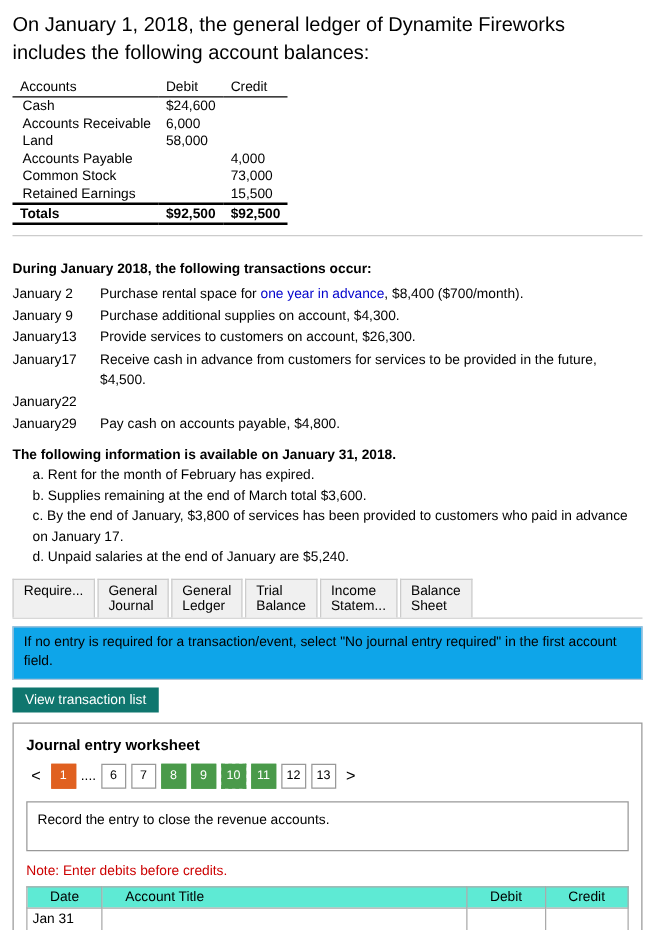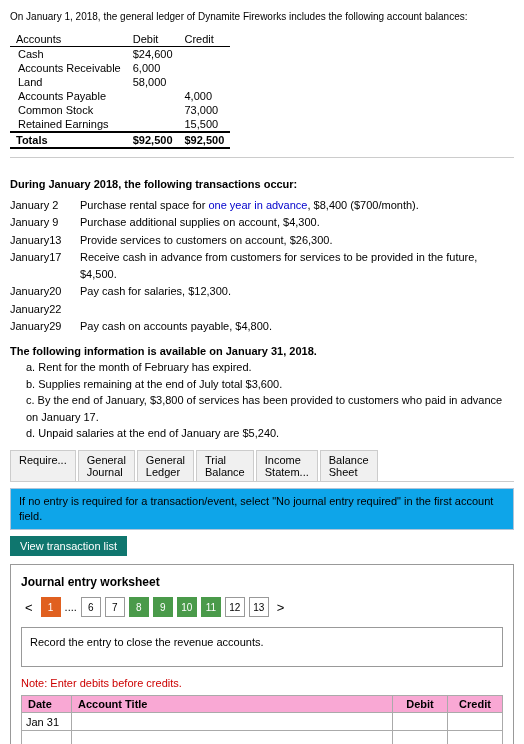--- a/index.html
+++ b/index.html
@@ -6,21 +6,21 @@
     body {
       font-family: Arial, sans-serif;
       font-size: 11px;
       background: #fff;
       color: #000;
       width: 524px;
       min-height: 744px;
       padding: 10px;
     }
     .intro-text {
-      font-size: 10px;
+      font-size: 16px;
       margin-bottom: 8px;
       line-height: 1.4;
     }
     .account-table {
       border-collapse: collapse;
       margin-bottom: 8px;
       font-size: 11px;
     }
     .account-table td {
       padding: 1px 6px;
@@ -161,25 +161,25 @@
       font-size: 11px;
       margin-bottom: 6px;
     }
     .entry-table {
       width: 100%;
       border-collapse: collapse;
       font-size: 11px;
       margin-bottom: 8px;
     }
     .entry-table th {
-      background: #f9a8d4;
+      background: #5eead4;
       border: 1px solid #aaa;
-      padding: 2px 6px;
+      padding: 2px 18px;
       text-align: left;
-      font-weight: bold;
+      font-weight: normal;
     }
     .entry-table th.center { text-align: center; }
     .entry-table td {
       border: 1px solid #aaa;
       padding: 2px 4px;
       height: 18px;
     }
     .entry-table .date-col { width: 50px; }
     .entry-table .account-col { width: auto; }
     .entry-table .debit-col { width: 55px; }
@@ -257,38 +257,34 @@
   </div>
   <div class="tx-line">
     <span class="tx-date">January13</span>
     <span class="tx-desc">Provide services to customers on account, $26,300.</span>
   </div>
   <div class="tx-line">
     <span class="tx-date">January17</span>
     <span class="tx-desc">Receive cash in advance from customers for services to be provided in the future, $4,500.</span>
   </div>
   <div class="tx-line">
-    <span class="tx-date">January20</span>
-    <span class="tx-desc">Pay cash for salaries, $12,300.</span>
-  </div>
-  <div class="tx-line">
     <span class="tx-date">January22</span>
   </div>
   <div class="tx-line">
     <span class="tx-date">January29</span>
     <span class="tx-desc">Pay cash on accounts payable, $4,800.</span>
   </div>
 </div>
 
 
 <div class="additional-info">
   <p class="bold">The following information is available on January 31, 2018.</p>
   <div class="info-list">
     <p>a. Rent for the month of February has expired.</p>
-    <p>b. Supplies remaining at the end of July total $3,600.</p>
+    <p>b. Supplies remaining at the end of March total $3,600.</p>
     <p>c. By the end of January, $3,800 of services has been provided to customers who paid in advance on January 17.</p>
     <p>d. Unpaid salaries at the end of January are $5,240.</p>
   </div>
 </div>
 
 
 <div class="nav-tabs">
   <div class="nav-tab">Require...</div>
   <div class="nav-tab">General<br>Journal</div>
   <div class="nav-tab">General<br>Ledger</div>

